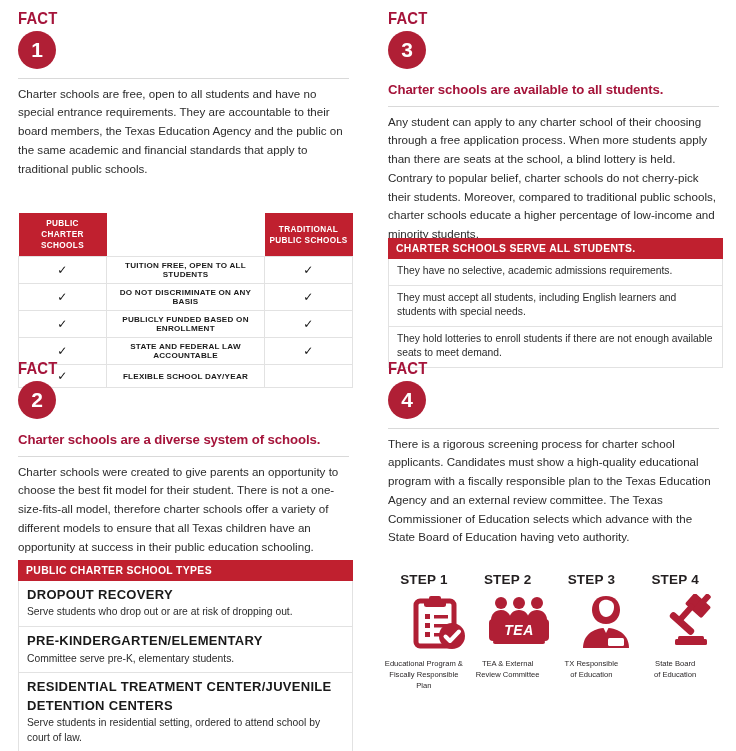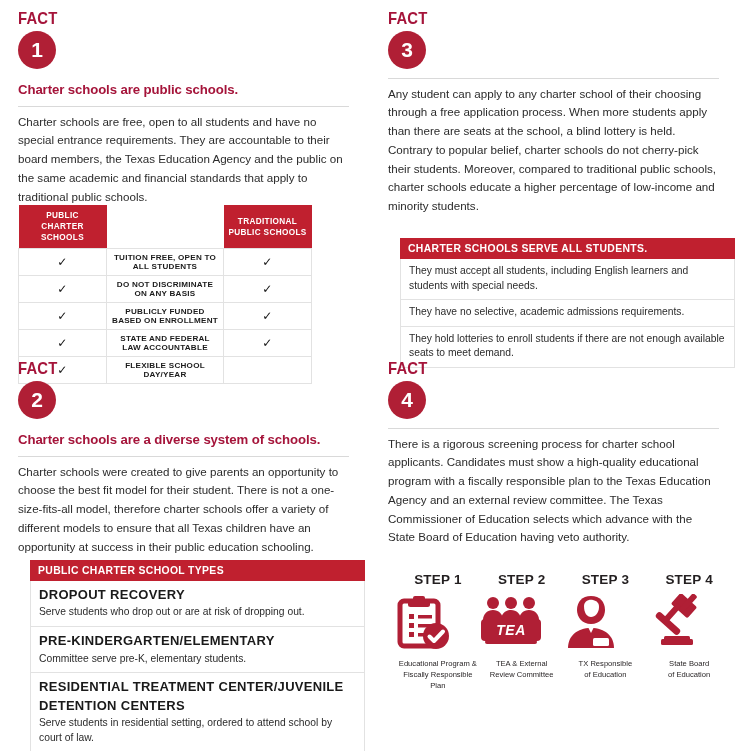--- a/index.html
+++ b/index.html
@@ -28,66 +28,65 @@
   .fact-head{
     margin:13px 0 0 2px;font-size:13.2px;font-weight:bold;
     color:#A5143A;letter-spacing:-.1px;
   }
   .rule{height:1px;background:#d9d9d9;margin:9px 2px 0 2px;}
   .body-copy{
     margin:6px 2px 0 2px;font-size:11.6px;line-height:1.62;color:#2b2b2b;
   }
 
   
-  .cmp{width:294px;border-collapse:collapse;margin-left:2px;table-layout:fixed;}
+  .cmp{width:335px;border-collapse:collapse;margin-left:2px;table-layout:fixed;margin-top:8px;}
   .cmp th{
     background:#C0202F;color:#fff;font-size:8.2px;font-weight:bold;
     letter-spacing:.35px;line-height:1.35;padding:5px 2px;text-align:center;
     border:none;
   }
   .cmp th.blank{background:#fff;border:none;}
   .cmp col.side{width:88px;}
   .cmp td{
     border:1px solid #e2e2e2;font-size:8.1px;font-weight:bold;
     letter-spacing:.25px;text-align:center;padding:4px 3px;height:14px;
     color:#1a1a1a;
   }
   .cmp td.chk{font-size:12px;font-weight:normal;color:#111;}
 
   
-  .redbox{margin-left:14px;width:335px;box-sizing:border-box;}
+  .redbox{margin-left:2px;width:335px;box-sizing:border-box;}
   .redbox-title{
     background:#C0202F;color:#fff;font-size:10.4px;font-weight:bold;
     letter-spacing:.35px;padding:5px 8px;
   }
   .redbox-row{
     border:1px solid #e2e2e2;border-top:none;padding:5px 8px 6px 8px;
     font-size:10.3px;line-height:1.42;color:#2b2b2b;
   }
   .redbox-row .rt{
     display:block;font-weight:bold;font-size:13px;letter-spacing:.3px;
     color:#1a1a1a;margin-bottom:1px;
   }
 
   
   .steps{display:flex;margin-left:2px;width:335px;}
   .step{flex:1;text-align:center;}
   .step-label{font-size:13.5px;font-weight:bold;color:#231f20;letter-spacing:.2px;}
-  .step-icon{height:58px;display:flex;align-items:center;justify-content:flex-start;margin:6px 0 7px 0;}
+  .step-icon{height:58px;display:flex;align-items:center;justify-content:flex-end;margin:6px 0 7px 0;}
   .step-cap{font-size:7.6px;font-weight:normal;line-height:1.45;color:#231f20;}
 </style>
 </head>
 <body>
 
 <div class="page">
 
   <div class="fact-block" style="left:16px;top:10px;">
     <div class="fact-word">FACT</div>
     <div class="fact-badge">1</div>
-    <div class="fact-head">Charter schools are public schools.</div>
     <div class="rule"></div>
     <div class="body-copy">Charter schools are free, open to all students and have no special entrance requirements. They are accountable to their board members, the Texas Education Agency and the public on the same academic and financial standards that apply to traditional public schools.</div>
   </div>
 
   <table class="cmp" style="position:absolute;left:16px;top:205px;">
     <colgroup>
         <col class="side">
         <col>
         <col class="side">
       </colgroup>
@@ -158,39 +157,40 @@
     <div class="redbox-row">
       <span class="rt">SPECIALIZED MISSION</span>
 
     </div>
 
   </div>
 
   <div class="fact-block" style="left:386px;top:10px;">
     <div class="fact-word">FACT</div>
     <div class="fact-badge">3</div>
+    <div class="fact-head">Charter schools are available to all students.</div>
     <div class="rule"></div>
     <div class="body-copy">Any student can apply to any charter school of their choosing through a free application process. When more students apply than there are seats at the school, a blind lottery is held. Contrary to popular belief, charter schools do not cherry-pick their students. Moreover, compared to traditional public schools, charter schools educate a higher percentage of low-income and minority students.</div>
   </div>
 
   <div class="redbox" style="position:absolute;left:386px;top:238px;">
     <div class="redbox-title">CHARTER SCHOOLS SERVE ALL STUDENTS.</div>
+    <div class="redbox-row">They have no selective, academic admissions requirements.</div>
     <div class="redbox-row">They must accept all students, including English learners and students with special needs.</div>
-    <div class="redbox-row">They have no selective, academic admissions requirements.</div>
     <div class="redbox-row">They hold lotteries to enroll students if there are not enough available seats to meet demand.</div>
   </div>
 
   <div class="fact-block" style="left:386px;top:360px;">
     <div class="fact-word">FACT</div>
     <div class="fact-badge">4</div>
     <div class="rule"></div>
     <div class="body-copy">There is a rigorous screening process for charter school applicants. Candidates must show a high-quality educational program with a fiscally responsible plan to the Texas Education Agency and an external review committee. The Texas Commissioner of Education selects which advance with the State Board of Education having veto authority.</div>
   </div>
 
-  <div class="steps" style="position:absolute;left:394px;top:572px;">
+  <div class="steps" style="position:absolute;left:380px;top:572px;">
 
     <div class="step">
       <div class="step-label">STEP 1</div>
       <div class="step-icon">
         <svg width="54" height="56" viewBox="0 0 54 56" aria-hidden="true">
           <g fill="#B01F35">
             <rect x="4" y="7" width="38" height="45" rx="4" fill="none" stroke="#B01F35" stroke-width="5"></rect>
             <rect x="17" y="2" width="12" height="8" rx="2"></rect>
             <rect x="12" y="6" width="22" height="7" rx="2.5"></rect>
             <rect x="13" y="20" width="5" height="5"></rect>

